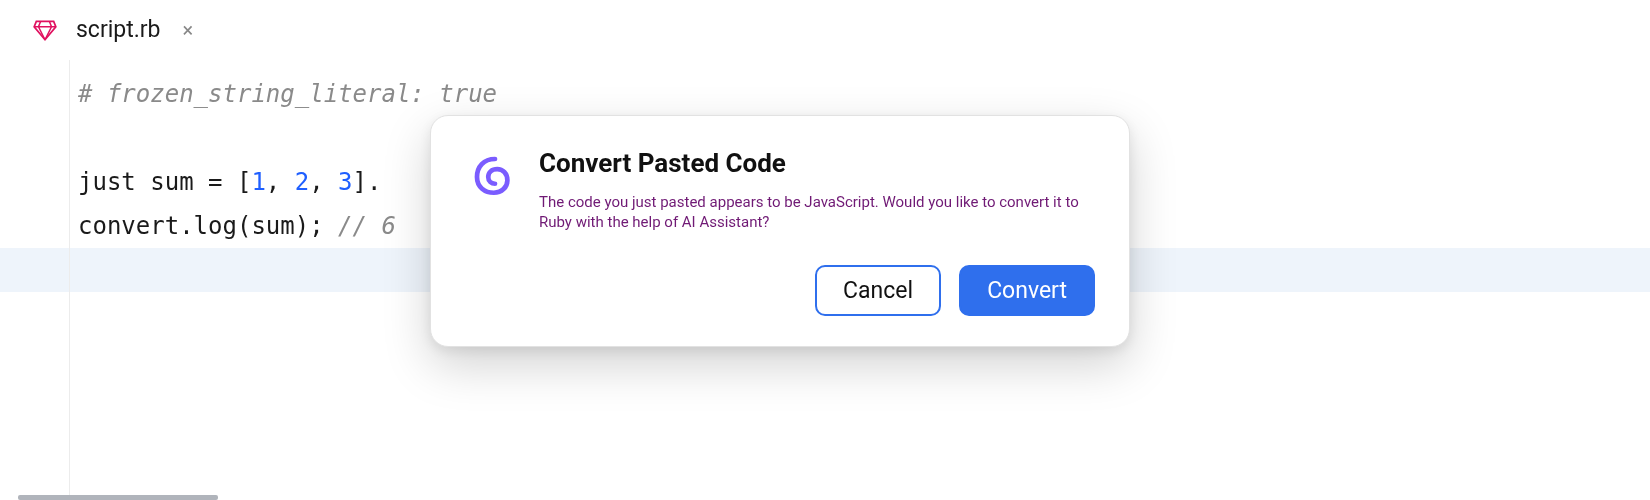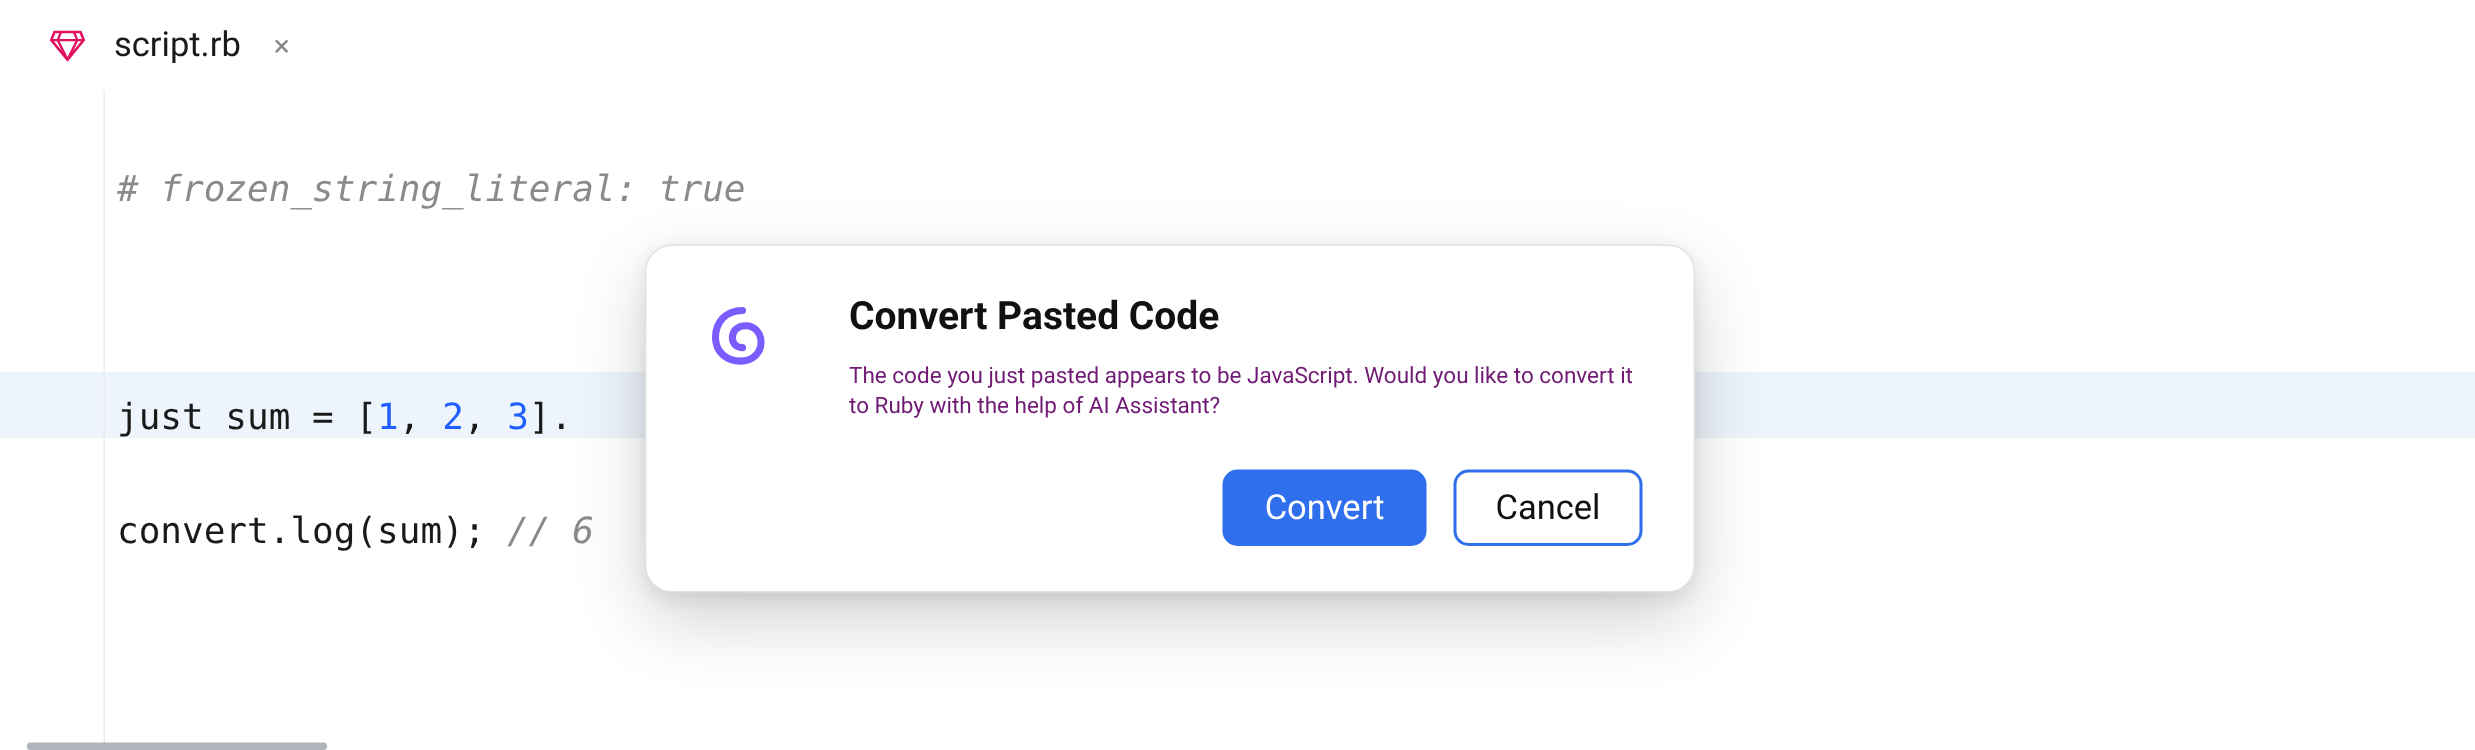--- a/index.html
+++ b/index.html
@@ -57,21 +57,20 @@
   .code-area {
     flex: 1;
     padding: 12px 0 0 8px;
     font-family: "SF Mono", Menlo, Consolas, monospace;
     font-size: 24px;
     line-height: 44px;
     position: relative;
   }
   .code-line {
     white-space: pre;
-    margin-top: 32px;
   }
   .c-comment { color: #8a8a8a; font-style: italic; }
   .c-kw { color: #1a1a1a; }
   .c-punct { color: #1a1a1a; }
   .c-num { color: #1f5fff; }
   .c-linecomment { color: #8a8a8a; font-style: italic; }
   .c-trailing { color: #1a1a1a; }
   .highlight-line {
     position: absolute;
     left: -78px;
@@ -85,22 +84,21 @@
     position: absolute;
     top: 115px;
     left: 430px;
     width: 700px;
     background: #ffffff;
     border: 1px solid #e2e2e2;
     border-radius: 18px;
     box-shadow: 0 18px 48px rgba(0,0,0,0.18), 0 4px 12px rgba(0,0,0,0.08);
     padding: 32px 34px 30px 34px;
     display: flex;
-    gap: 41px;
-    margin-top: 48px;
+    gap: 14px;
   }
   .dialog-icon {
     flex: 0 0 60px;
     display: flex;
     align-items: flex-start;
     justify-content: center;
     padding-top: 2px;
   }
   .dialog-body { flex: 1; }
   .dialog-title {
@@ -177,17 +175,17 @@
           <stop offset="100%" stop-color="#3b66ff"></stop>
         </linearGradient>
       </defs>
       <path d="M24 8 C14 8 8 15 8 24 C8 33 15 38 23 38 C30 38 35 33 35 27 C35 21 31 17 26 17 C21 17 18 20 18 24 C18 28 21 30 24 30" stroke="url(#sg)" stroke-width="4.2" stroke-linecap="round" fill="none"></path>
     </svg>
   </div>
   <div class="dialog-body">
     <div class="dialog-title">Convert Pasted Code</div>
     <div class="dialog-text">The code you just pasted appears to be JavaScript. Would you like to convert it to Ruby with the help of AI Assistant?</div>
     <div class="dialog-actions">
+      <button class="btn btn-secondary">Cancel</button>
       <button class="btn btn-primary">Convert</button>
-      <button class="btn btn-secondary">Cancel</button>
     </div>
   </div>
 </div>
 
 </body></html>

